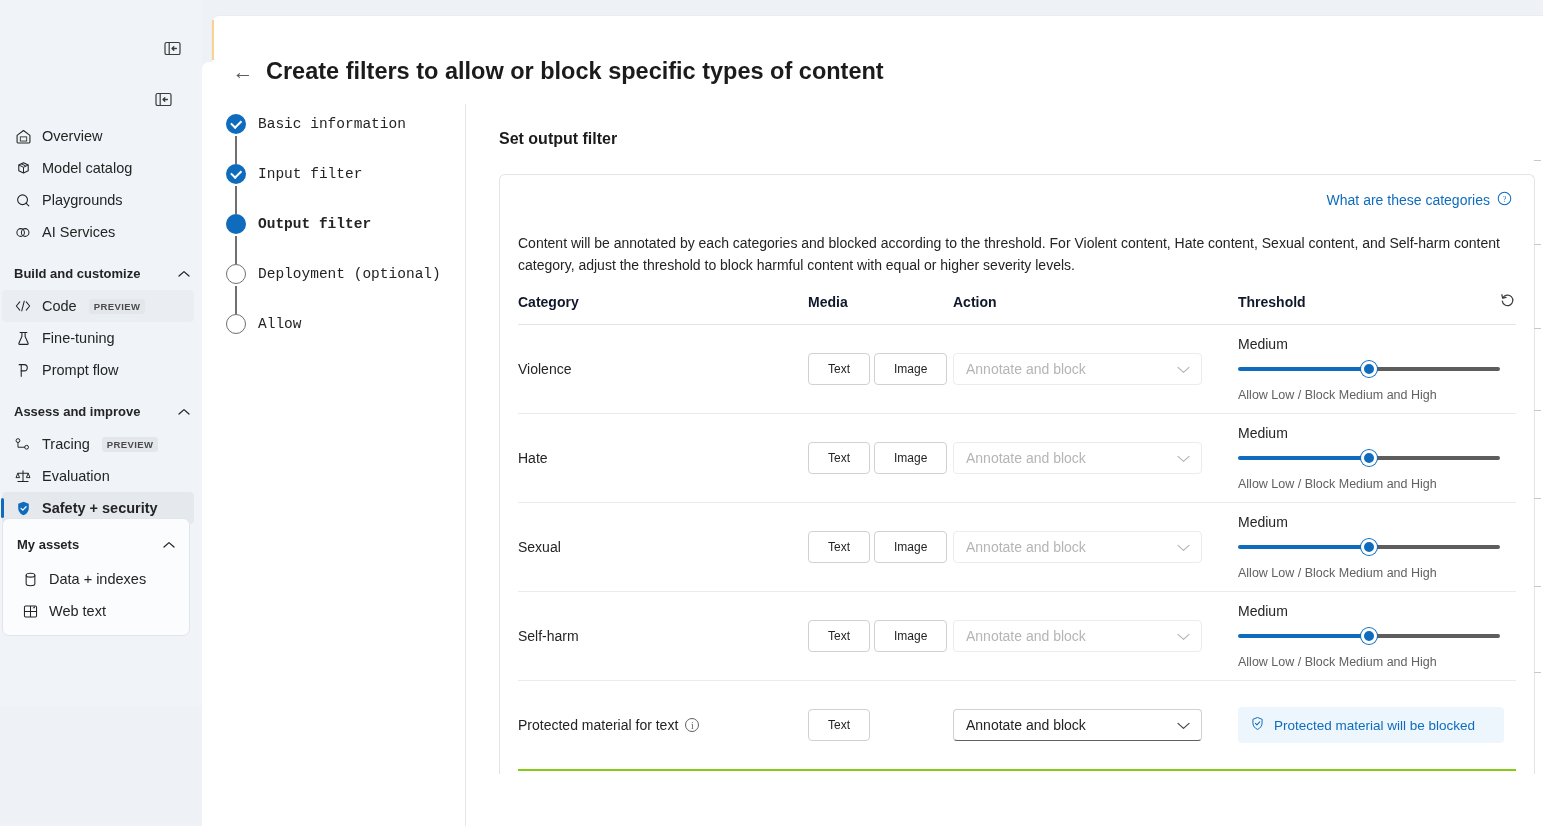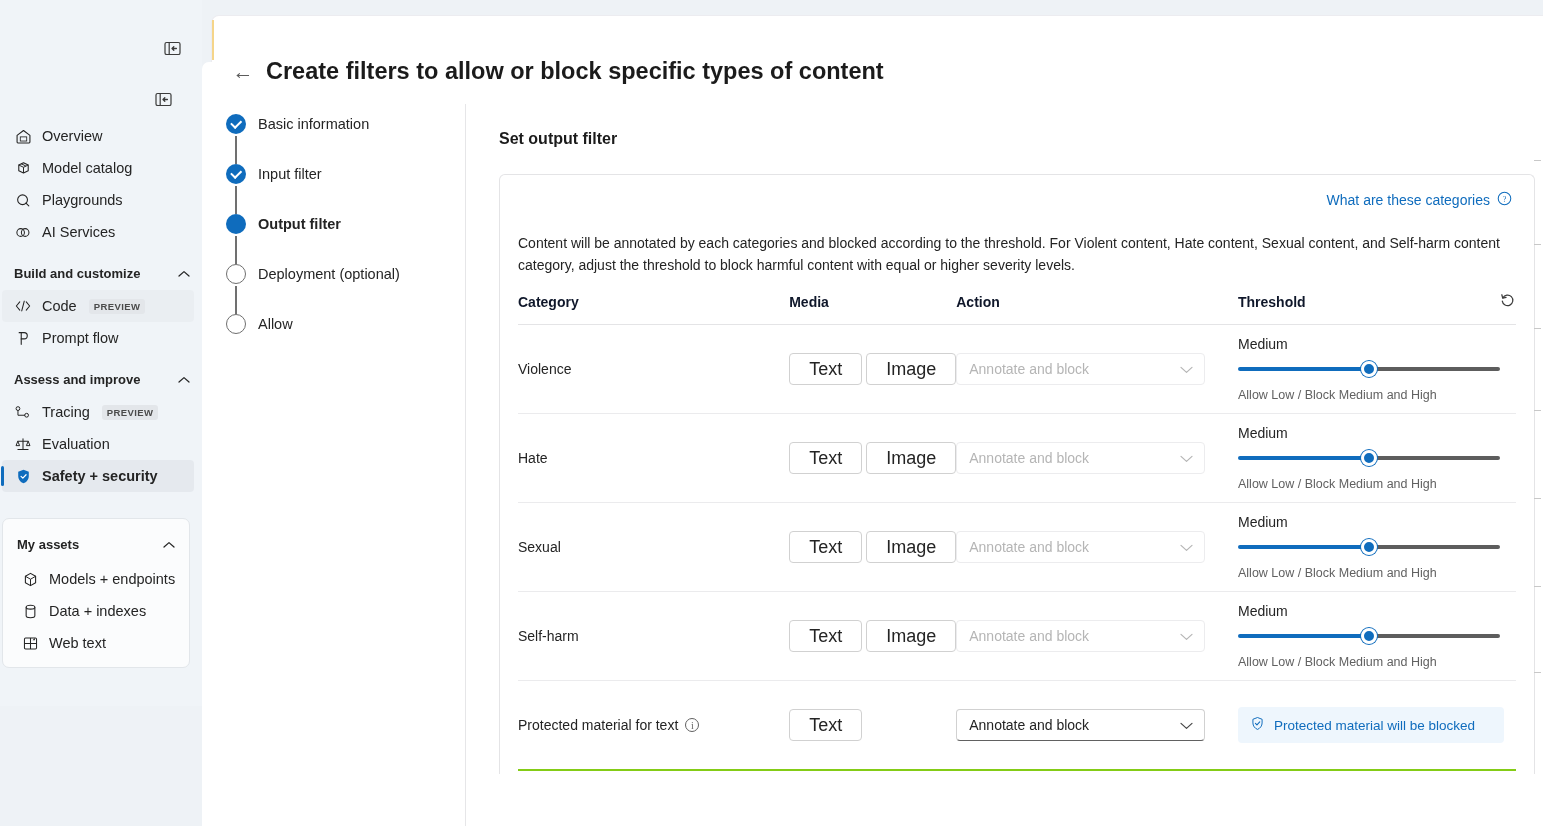--- a/index.html
+++ b/index.html
@@ -106,21 +106,21 @@
     transform: rotate(-45deg) translate(1px,-1px);
   }
   .dot.current { background: #0f6cbd; }
   .dot.todo { border: 1.6px solid #6f6f6f; background: #fff; }
   .step .connector {
     position: absolute; left: 9px; top: 32px; width: 1.6px; height: 28px;
     background: #707070;
   }
   .step .slabel {
     position: absolute; left: 32px; top: 12px;
-    font-size: 14.5px; color: #242424; white-space: nowrap;
+    font-size: 14.5px; color: #242424; white-space: nowrap; font-family: Liberation Mono, monospace;
   }
   .step.is-current .slabel { font-weight: 700; }
 
   
   #content { position: absolute; left: 499px; top: 130px; right: 8px; bottom: 0; }
   #section-title { font-size: 16px; font-weight: 600; color: #1b1b1b; }
   #card {
     margin-top: 26px; border: 1px solid #e4e4e6; border-top-left-radius: 6px;
     border-top-right-radius: 6px; border-bottom: none;
     padding: 16px 18px 0 18px; height: 600px;
@@ -151,21 +151,21 @@
   .col-action { width: 285px; }
   .col-thr { width: auto; }
   .th-reset { width: 34px; text-align: right !important; }
   #reset-icon { cursor: pointer; display: inline-flex; }
 
   .cat-name { font-size: 14px; color: #242424; display: flex; align-items: center; gap: 7px; }
   .media-group { display: flex; gap: 4px; }
   .media-btn {
     min-width: 42px; height: 32px; padding: 0 19px;
     border: 1px solid #d1d1d1; border-radius: 4px; background: #fff;
-    font-size: 18px; color: #242424; cursor: pointer;
+    font-size: 12px; color: #242424; cursor: pointer;
     font-family: "Liberation Sans", sans-serif;
   }
   .dd {
     width: 249px; height: 32px; border: 1px solid #e6e6e8; border-radius: 4px;
     display: flex; align-items: center; padding: 0 20px 0 12px;
     font-size: 14px; background: #fff; position: relative;
   }
   .dd.disabled { color: #b5b5b5; border-color: #ececee; cursor: default; }
   .dd.enabled { color: #242424; border-color: #d1d1d1; border-bottom: 1px solid #616161; cursor: pointer; }
   .dd .chev { position: absolute; right: 11px; top: 50%; transform: translateY(-50%); }
@@ -285,20 +285,28 @@
       <div class="nav-item hoverbg">
         <span class="ico">
           <svg width="18" height="16" viewBox="0 0 20 16">
               <path d="M6.4 3.4L2.6 8l3.8 4.6M13.6 3.4L17.4 8l-3.8 4.6M11.4 2.6L8.6 13.4" fill="none" stroke="#242424" stroke-width="1.15" stroke-linecap="round" stroke-linejoin="round"></path>
             </svg>
         </span>
         <span>Code</span>
         <span class="pill">PREVIEW</span>
       </div>
 
+      <div class="nav-item">
+        <span class="ico">
+          <svg width="17" height="17" viewBox="0 0 18 18">
+              <path d="M5.4 2.7h7.2M7.3 2.7v4.1L4.1 14a.8.8 0 0 0 .7 1.2h8.4a.8.8 0 0 0 .7-1.2l-3.2-7.2V2.7" fill="none" stroke="#242424" stroke-width="1.15" stroke-linecap="round" stroke-linejoin="round"></path>
+            </svg>
+        </span>
+        <span>Fine-tuning</span>
+      </div>
 
       <div class="nav-item">
         <span class="ico">
           <svg width="17" height="17" viewBox="0 0 18 18">
               <path d="M4.4 2.8h5.3a3.3 3.3 0 0 1 0 6.6H6.6" fill="none" stroke="#242424" stroke-width="1.15" stroke-linecap="round" stroke-linejoin="round"></path>
               <path d="M6.6 2.8v12.4" stroke="#242424" stroke-width="1.15" stroke-linecap="round" fill="none"></path>
             </svg>
         </span>
         <span>Prompt flow</span>
       </div>
@@ -348,29 +356,20 @@
     <div id="myassets">
       <div class="nav-group-head" style="margin:8px 14px 4px 14px;">
         <span>My assets</span>
         <span>
           <svg width="12" height="8" viewBox="0 0 12 8">
               <path d="M1 6l5-4.4L11 6" fill="none" stroke="#242424" stroke-width="1.25" stroke-linecap="round" stroke-linejoin="round"></path>
             </svg>
         </span>
       </div>
 
-      <div class="nav-item">
-        <span class="ico">
-          <svg width="17" height="17" viewBox="0 0 18 18">
-              <path d="M9 2.5l5.4 3.1v6.8L9 15.5l-5.4-3.1V5.6z" fill="none" stroke="#242424" stroke-width="1.15" stroke-linejoin="round"></path>
-              <path d="M3.6 5.6L9 8.7l5.4-3.1M9 8.7v6.8" fill="none" stroke="#242424" stroke-width="1.05"></path>
-            </svg>
-        </span>
-        <span>Models + endpoints</span>
-      </div>
 
       <div class="nav-item">
         <span class="ico">
           <svg width="17" height="17" viewBox="0 0 18 18">
               <ellipse cx="9" cy="4.4" rx="4.6" ry="2.1" fill="none" stroke="#242424" stroke-width="1.15"></ellipse>
               <path d="M4.4 4.4v9.2c0 1.2 2 2.1 4.6 2.1s4.6-.9 4.6-2.1V4.4" fill="none" stroke="#242424" stroke-width="1.15"></path>
             </svg>
         </span>
         <span>Data + indexes</span>
       </div>

